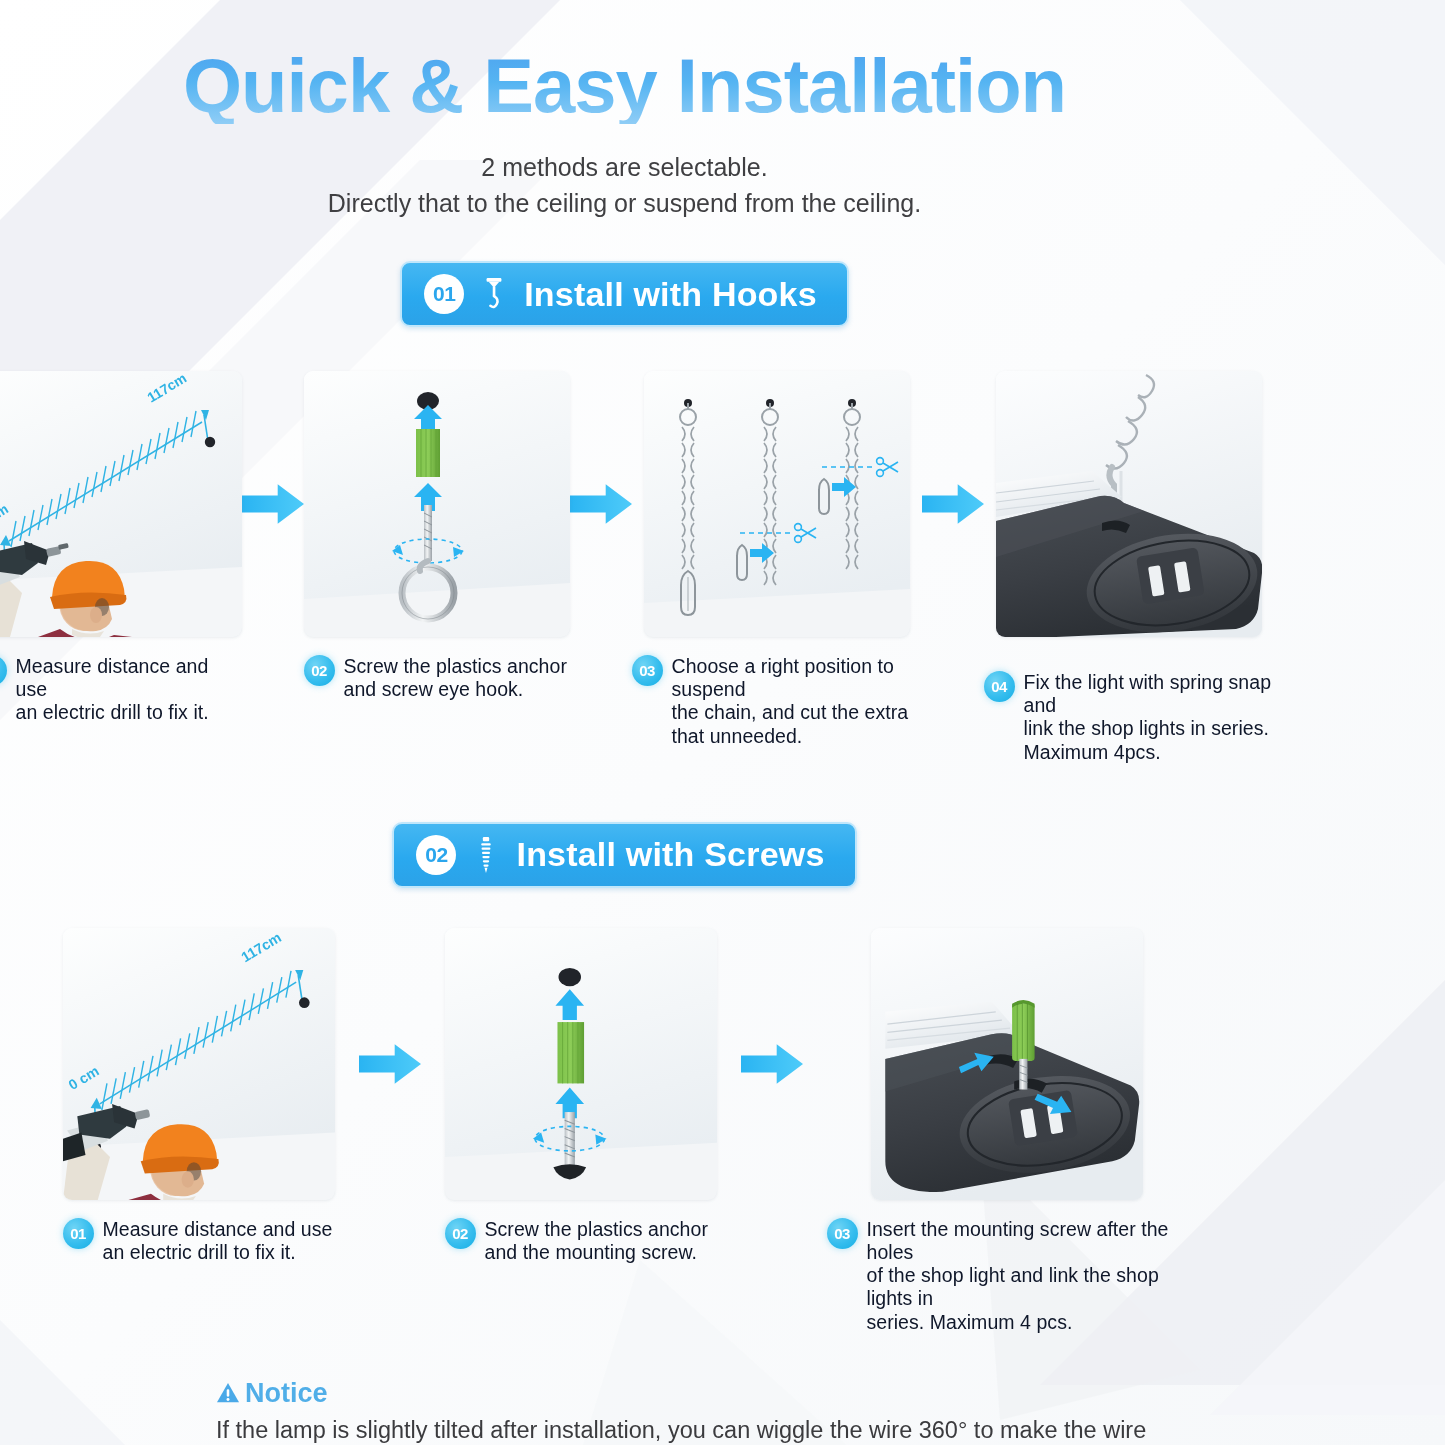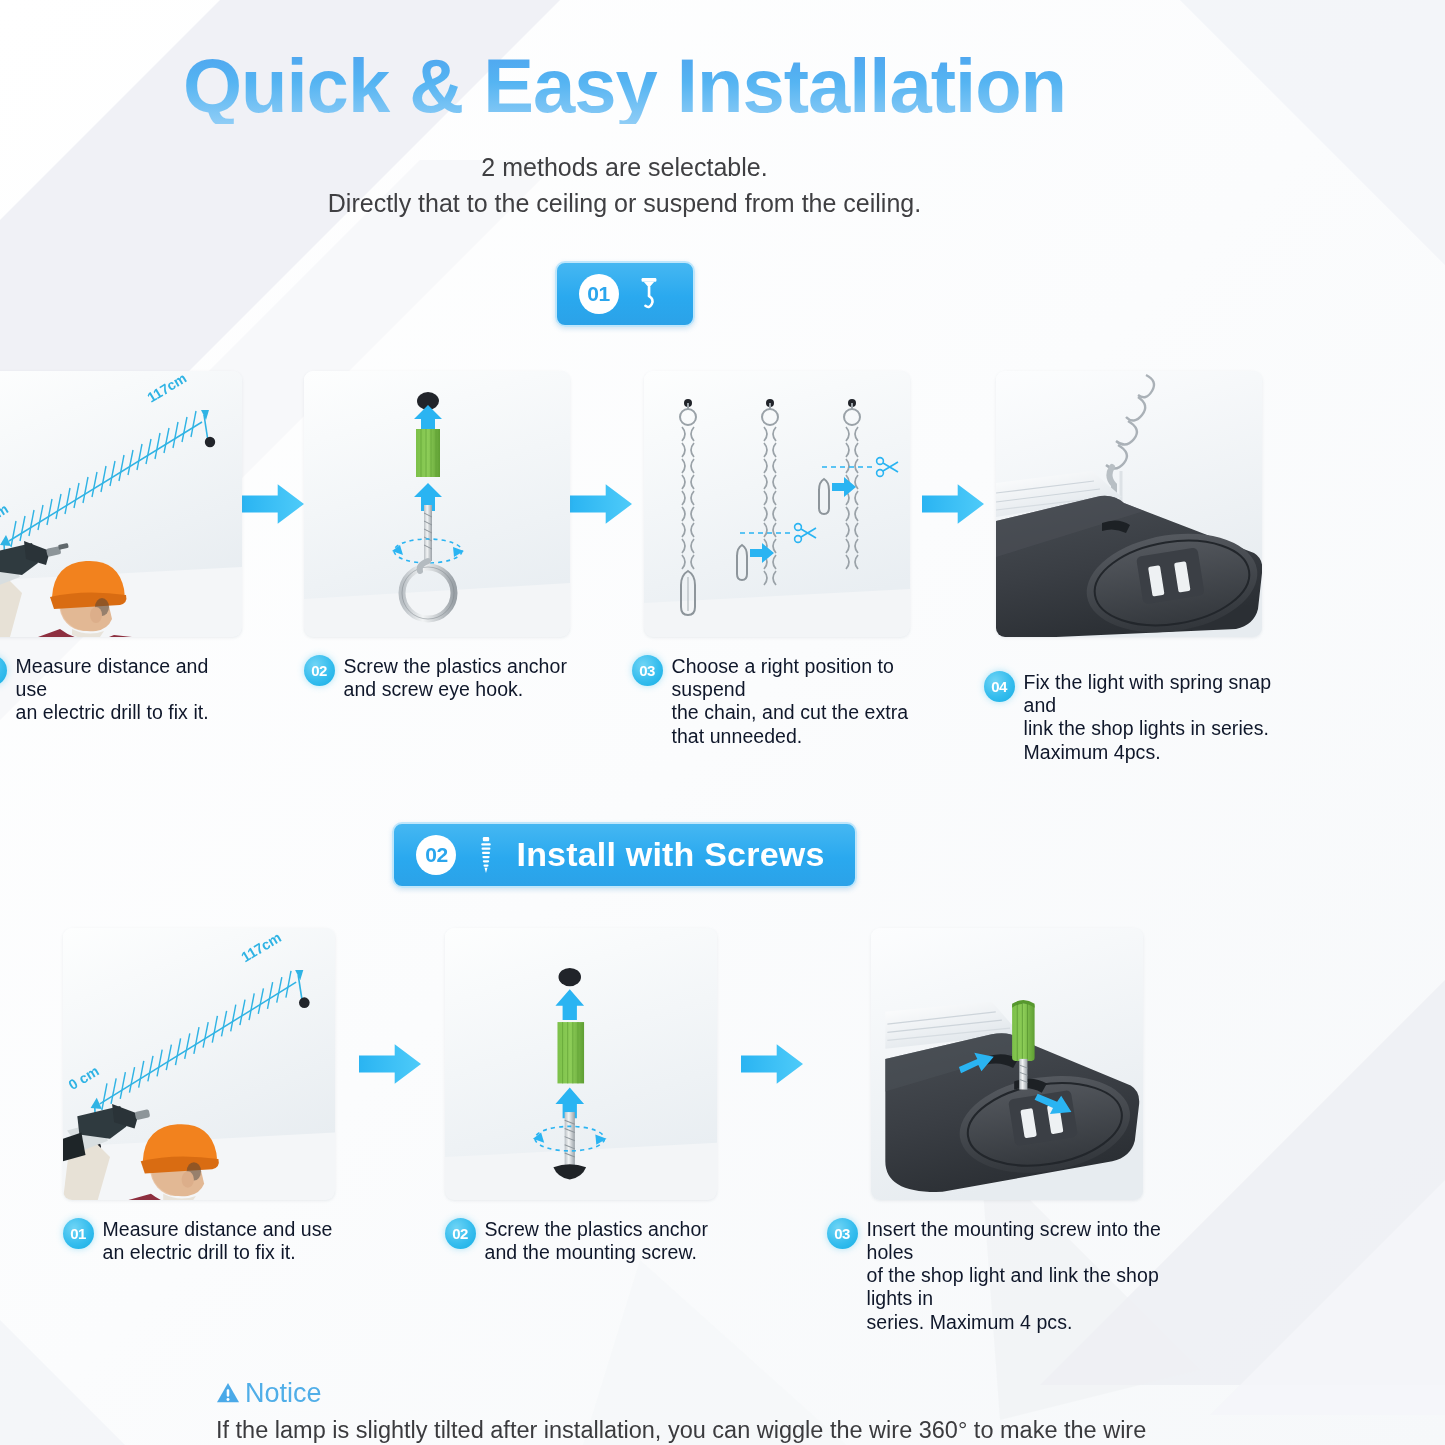--- a/index.html
+++ b/index.html
@@ -59,21 +59,21 @@
     background:radial-gradient(circle at 36% 32%, #6fd4f5 0%, #35bdee 55%, #16aee4 100%);
     color:#fff; font-size:15px; font-weight:bold;
     display:flex; align-items:center; justify-content:center;
     letter-spacing:-.5px; box-shadow:0 0 7px rgba(80,200,240,.45);
   }
   .cap-text { color:#0f172a; font-size:19.5px; line-height:1.19; letter-spacing:.05px; }
 
   
   .notice-wrap { padding-left:216px; padding-right:60px; }
   .notice-head { display:flex; align-items:center; gap:5px; }
-  .notice-title { color:#50aee8; font-size:27px; font-weight:normal; }
+  .notice-title { color:#50aee8; font-size:27px; font-weight:bold; }
   .notice-body { color:#3b3b3e; font-size:23.5px; line-height:1.4; margin-top:5px; }
 </style>
 </head>
 <body>
 
 <svg id="bg-layer" viewBox="0 0 1445 1445" width="1445" height="1445">
   <defs>
     <linearGradient id="bgg" x1="0" y1="0" x2="1" y2="1">
       <stop offset="0" stop-color="#ffffff"></stop>
       <stop offset="0.5" stop-color="#fbfcfd"></stop>
@@ -105,20 +105,21 @@
     <div class="banner">
       <div class="banner-num">01</div>
       <div class="banner-icon">
         <svg viewBox="0 0 24 34" width="26" height="36">
           <rect x="5" y="2" width="14" height="3.4" rx="1" fill="#fff"></rect>
           <path d="M7 5.4 L12 11 L17 5.4 Z" fill="#fff"></path>
           <rect x="10.8" y="10" width="2.5" height="9" fill="#fff"></rect>
           <path d="M12 19 q5 3 2.6 7.6 q-2.4 4.4 -6 1.6" stroke="#fff" stroke-width="2.4" fill="none" stroke-linecap="round"></path>
         </svg>
       </div>
+      <div class="banner-label">Install with Hooks</div>
     </div>
   </div>
 
   <div class="flow" style="margin-top:44px;">
 
     <div class="panel-col">
       <div class="panel" style="width:266px;height:266px;">
         <svg viewBox="0 0 266 266" width="266" height="266">
           <defs>
             <linearGradient id="ceil1" x1="0" y1="0" x2="0.4" y2="1">
@@ -637,21 +638,21 @@
             </g>
           </g>
 
           <path d="M86 136 L104 128 L101 122 L120 126 L108 140 L105 134 L88 142 Z" fill="#2ab4f2"></path>
           <path d="M160 168 L178 176 L175 182 L196 180 L186 164 L182 170 L163 162 Z" fill="#2ab4f2"></path>
         </svg>
       </div>
       <div class="caption" style="width:360px;margin-top:18px;">
         <div class="cap-badge">03</div>
         <div class="cap-text">
-          <div>Insert the mounting screw into the holes</div>
+          <div>Insert the mounting screw after the holes</div>
           <div>of the shop light and link the shop lights in</div>
           <div>series. Maximum 4 pcs.</div>
         </div>
       </div>
     </div>
   </div>
 
   <div class="notice-wrap" style="margin-top:44px;">
     <div class="notice-head">
       <span style="display:inline-flex;">

